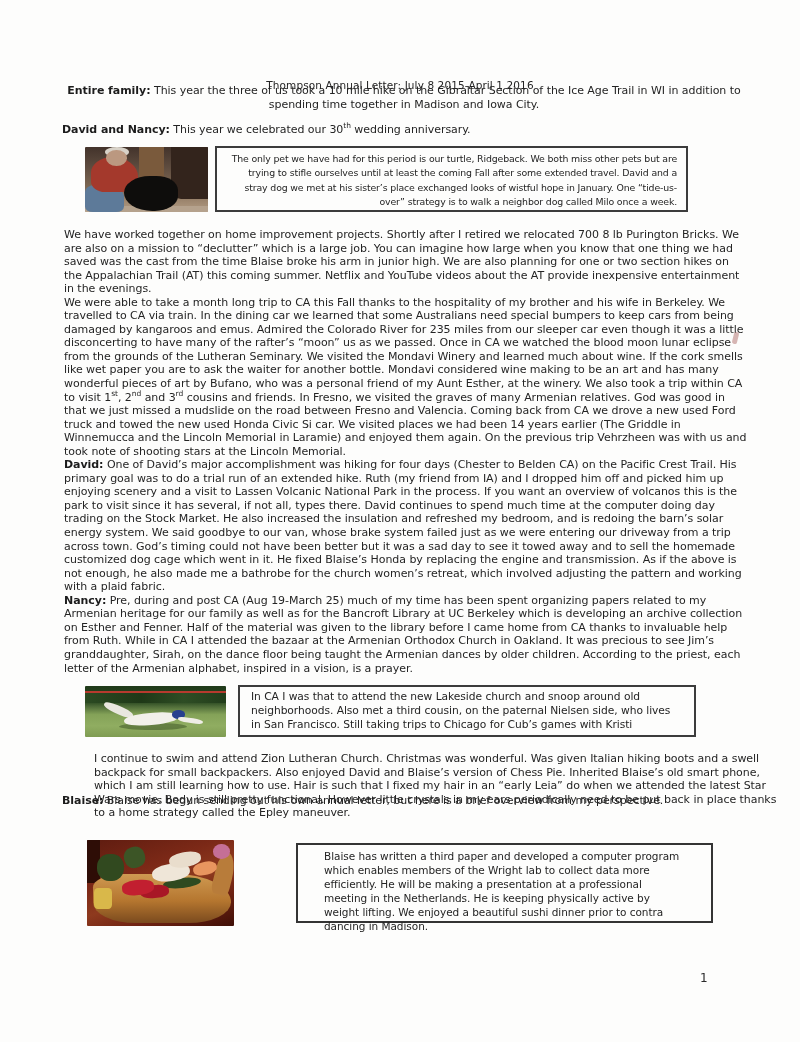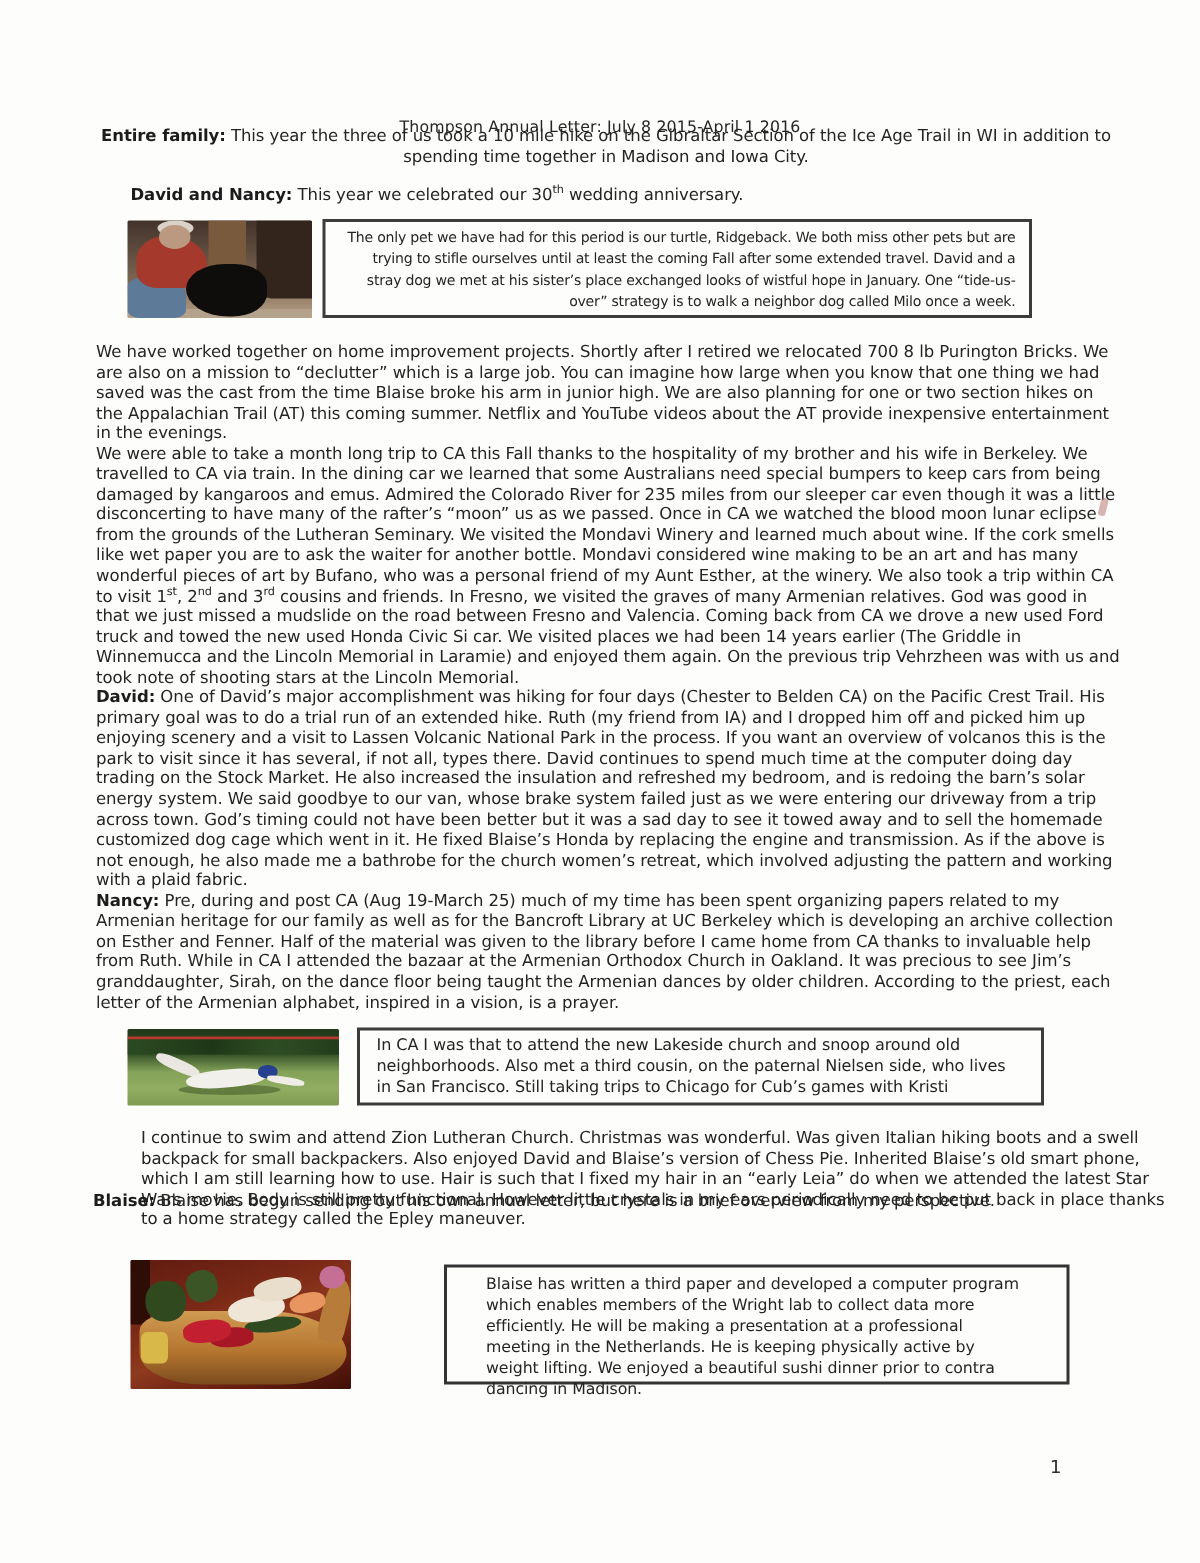--- a/index.html
+++ b/index.html
@@ -8,21 +8,21 @@
     background:#fdfdfc;color:#242424;
     font-family:"DejaVu Sans","Liberation Sans",sans-serif;
     overflow:hidden;
   }
   .title{
     position:absolute;left:0;right:0;top:79px;text-align:center;
     font-size:10.5px;letter-spacing:.1px;
   }
   .para{position:absolute;left:62px;width:684px;margin:0;font-size:11px;line-height:13.6px;letter-spacing:-0.05px;}
   .pos-entire{top:84px;text-align:center;}
-  .pos-davidnancy{top:123px;margin-left:25px;}
+  .pos-davidnancy{top:123px;}
   .mainblock{position:absolute;left:64px;top:228px;width:684px;font-size:11px;line-height:13.55px;letter-spacing:-0.05px;}
   .mainblock p{margin:0;}
   .pos-cont{top:752px;margin-left:32px;}
   .pos-blaise{top:794px;}
   b{color:#1c1c1c;}
   sup{font-size:7.5px;line-height:0;vertical-align:super;}
 
   .callout{
     position:absolute;box-sizing:border-box;border:2px solid #3c3c3c;
     background:#fdfdfc;

